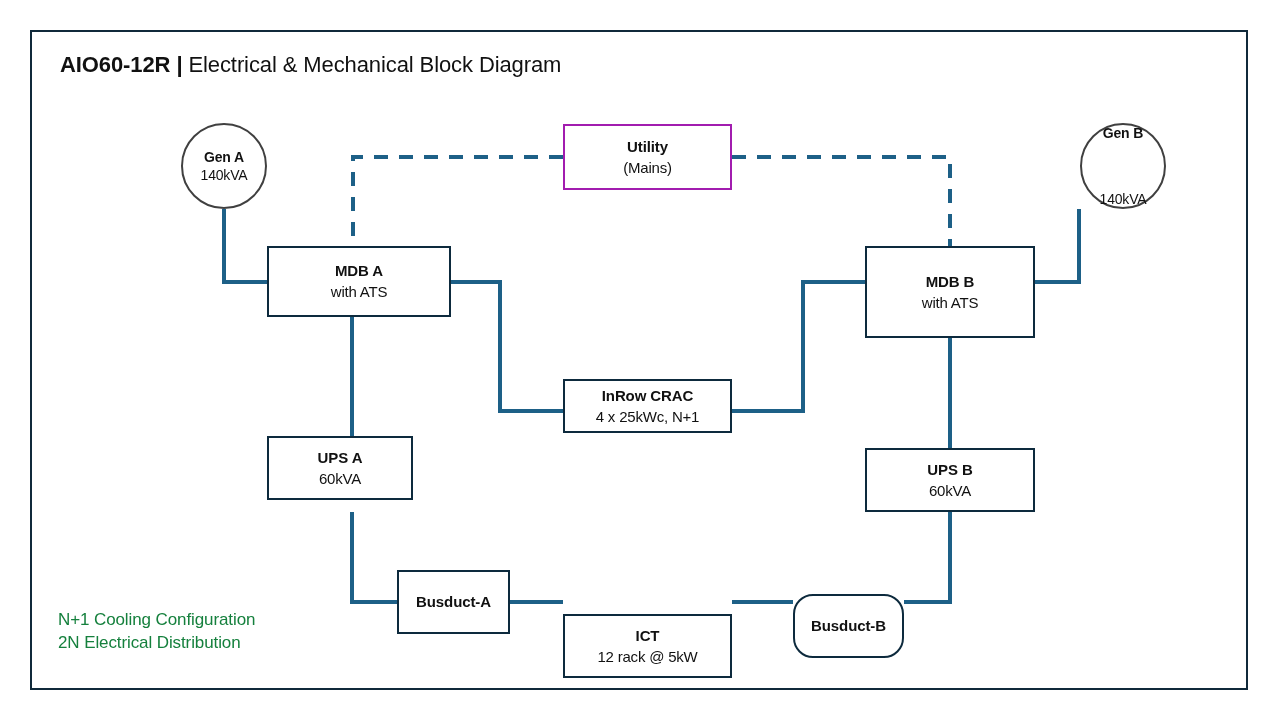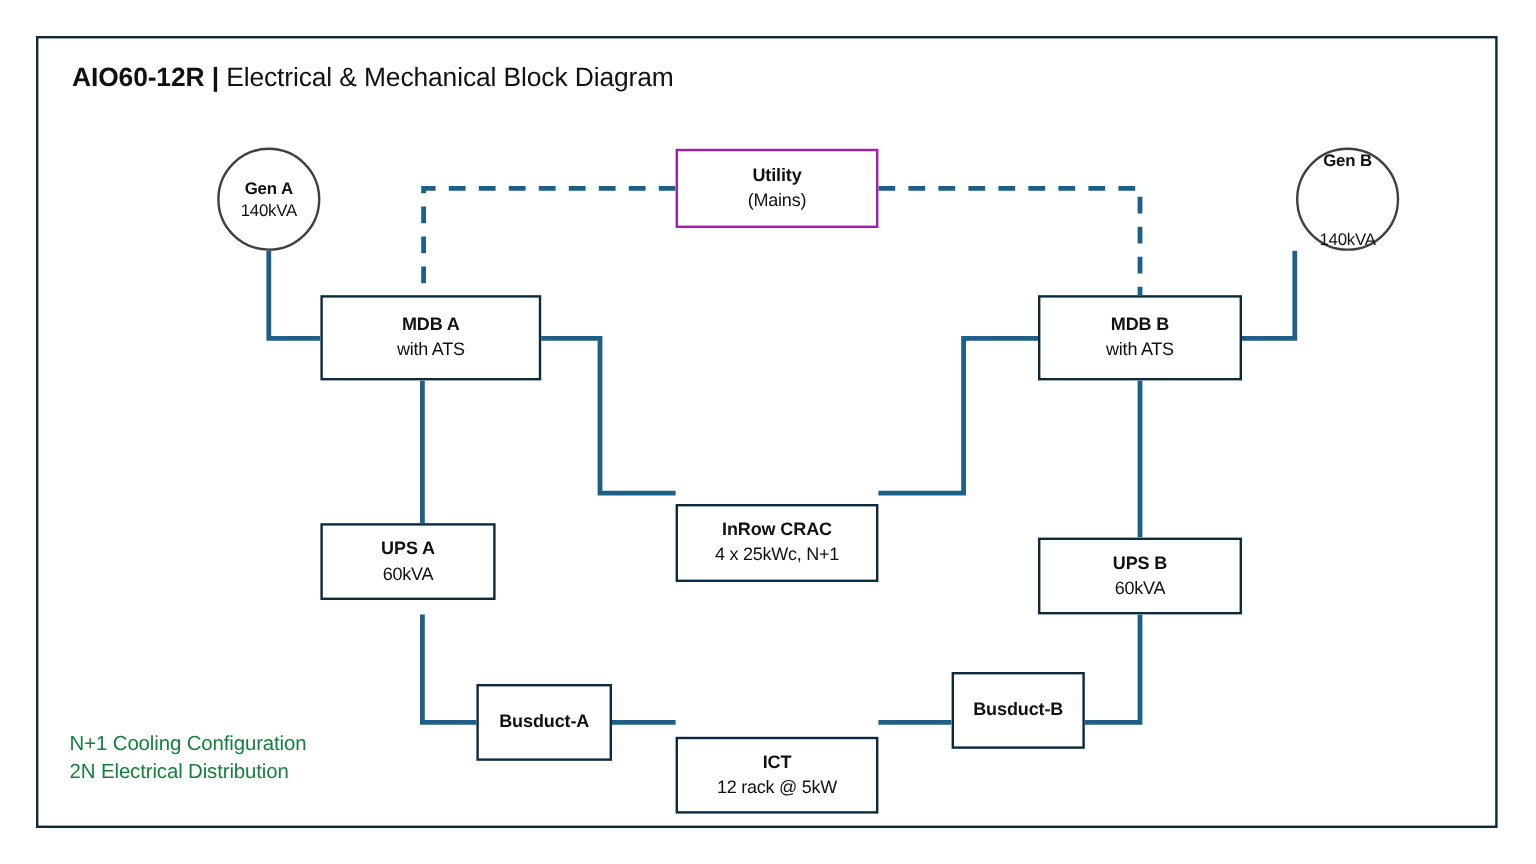--- a/index.html
+++ b/index.html
@@ -84,26 +84,26 @@
     line-height: 21px;
     letter-spacing: -0.2px;
   }
   .circle .n-title { font-size: 14px; line-height: 18px; }
   .circle .n-sub { font-size: 14px; line-height: 19px; }
 
   #gen-a { left: 181px; top: 123px; width: 86px; height: 86px; }
   #gen-b { left: 1080px; top: 123px; width: 86px; height: 86px; gap: 48px; }
   #utility { left: 563px; top: 124px; width: 169px; height: 66px; }
   #mdb-a  { left: 267px; top: 246px; width: 184px; height: 71px; }
-  #mdb-b  { left: 865px; top: 246px; width: 170px; height: 71px; }
-  #crac   { left: 563px; top: 379px; width: 169px; height: 65px; margin-top: 41px; }
+  #mdb-b  { left: 865px; top: 246px; width: 170px; height: 92px; }
+  #crac   { left: 563px; top: 379px; width: 169px; height: 54px; }
   #ups-a  { left: 267px; top: 436px; width: 146px; height: 64px; }
   #ups-b  { left: 865px; top: 448px; width: 170px; height: 64px; }
   #busduct-a { left: 397px; top: 570px; width: 113px; height: 64px; }
-  #busduct-b { left: 793px; top: 560px; width: 111px; height: 64px; }
+  #busduct-b { left: 793px; top: 594px; width: 111px; height: 64px; border-radius: 20px; }
   #ict    { left: 563px; top: 570px; width: 169px; height: 64px; margin-top: 44px; }
 
   #notes {
     position: absolute;
     left: 58px;
     top: 608px;
     font-size: 17px;
     line-height: 23px;
     color: #15803d;
     letter-spacing: -0.1px;

